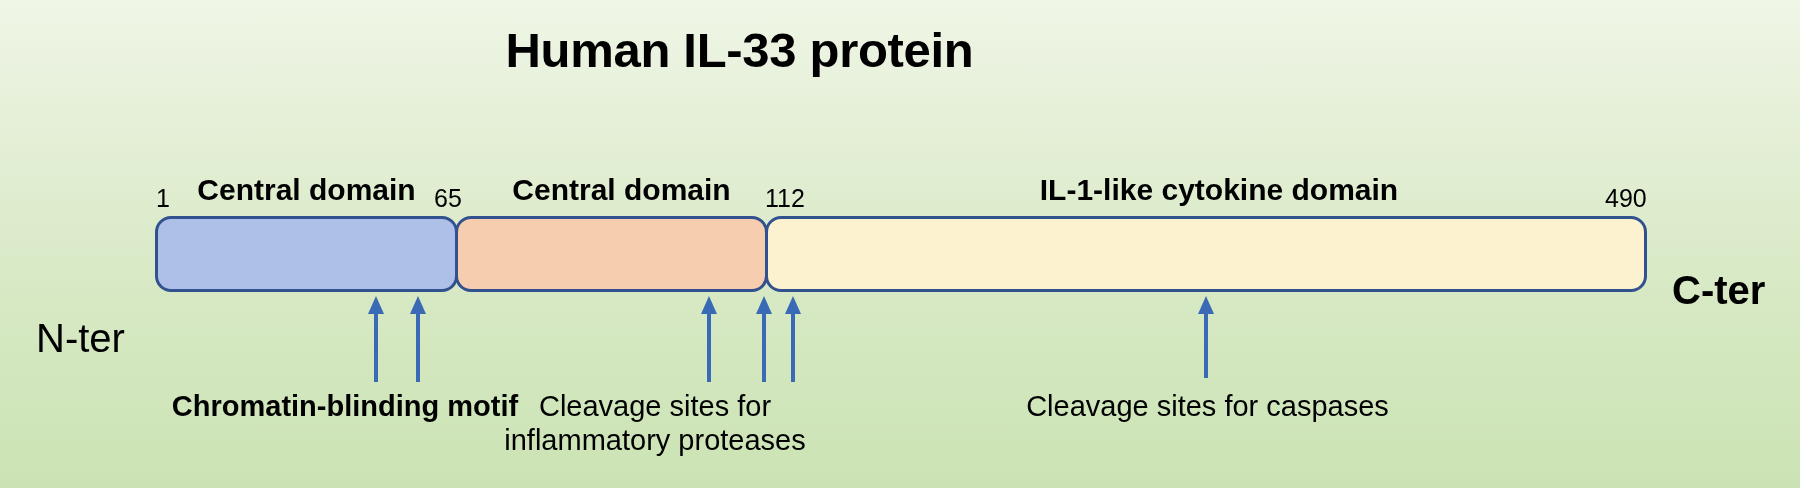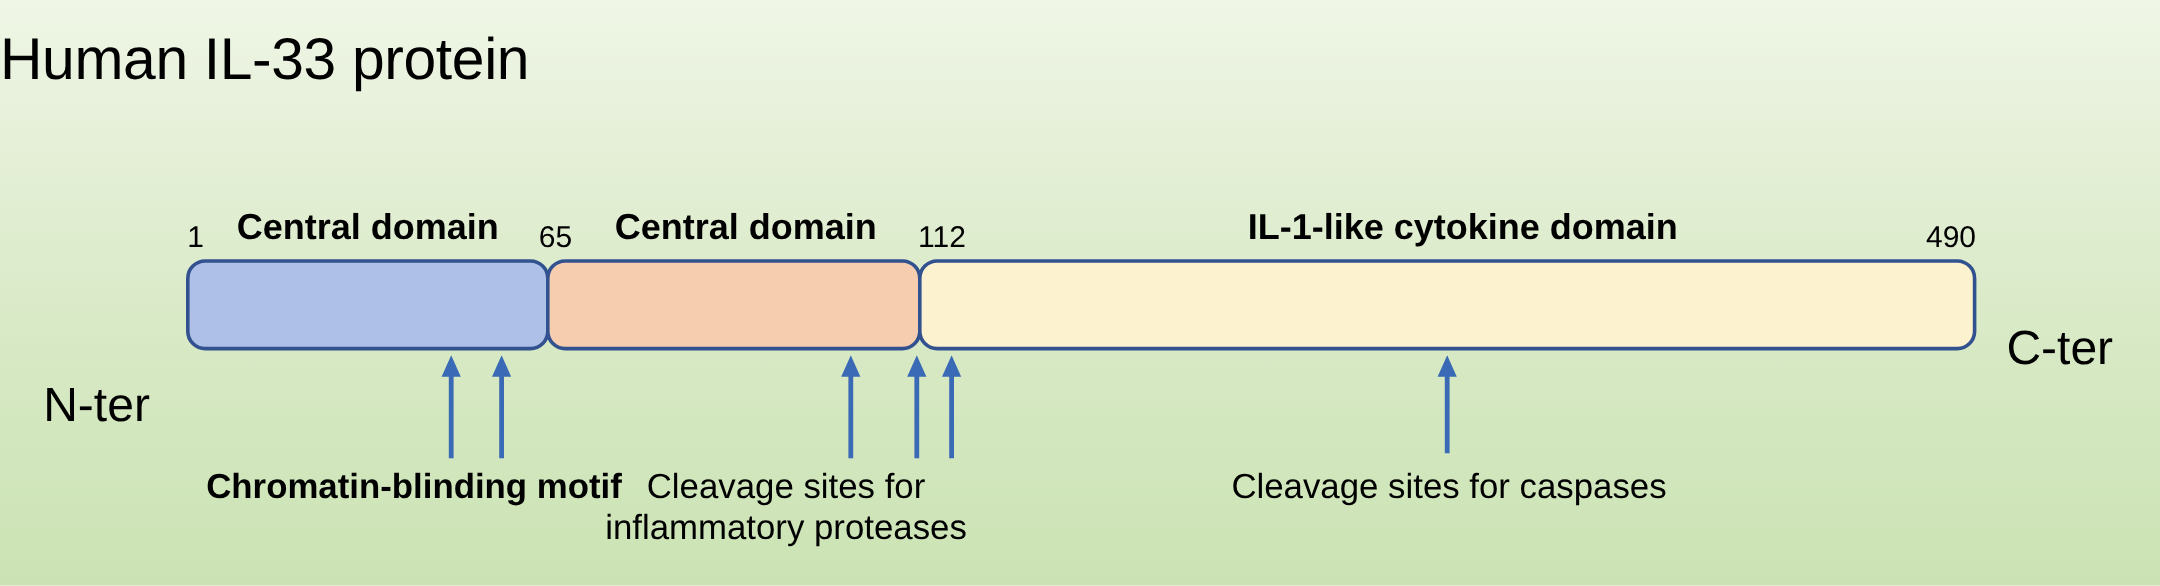--- a/index.html
+++ b/index.html
@@ -22,35 +22,36 @@
     background: linear-gradient(to bottom, #eff6e6 0%, #e4efd6 28%, #d7e9c4 60%, #cbe3b4 100%);
     overflow: hidden;
   }
 
   
   #title {
     position: absolute;
     left: 0;
     top: 22px;
     width: 1479px;
+    text-align: center;
     font-size: 49px;
-    font-weight: normal;
+    font-weight: bold;
     letter-spacing: -0.3px;
     white-space: nowrap;
   }
 
   
   .terminus {
     position: absolute;
     font-size: 40px;
     font-weight: normal;
     white-space: nowrap;
   }
   #n-ter { left: 36px;  top: 268px; margin-top: 48px; }
-  #c-ter { left: 1672px; top: 268px; }
+  #c-ter { left: 1672px; top: 268px; font-weight: bold; }
 
   
   #protein-bar {
     position: absolute;
     left: 155px;
     top: 216px;
     width: 1495px;
     height: 76px;
     display: flex;
     align-items: stretch;
@@ -92,21 +93,21 @@
 
   
   .position-number {
     position: absolute;
     top: 184px;
     font-size: 25px;
     font-weight: normal;
     white-space: nowrap;
   }
   #pos-1   { left: 156px; }
-  #pos-65  { left: 449px; }
+  #pos-65  { left: 434px; }
   #pos-112 { left: 765px; }
   #pos-270 { left: 1605px; }
 
   
   .arrow {
     position: absolute;
     width: 18px;
   }
   .arrow svg { display: block; }
 

